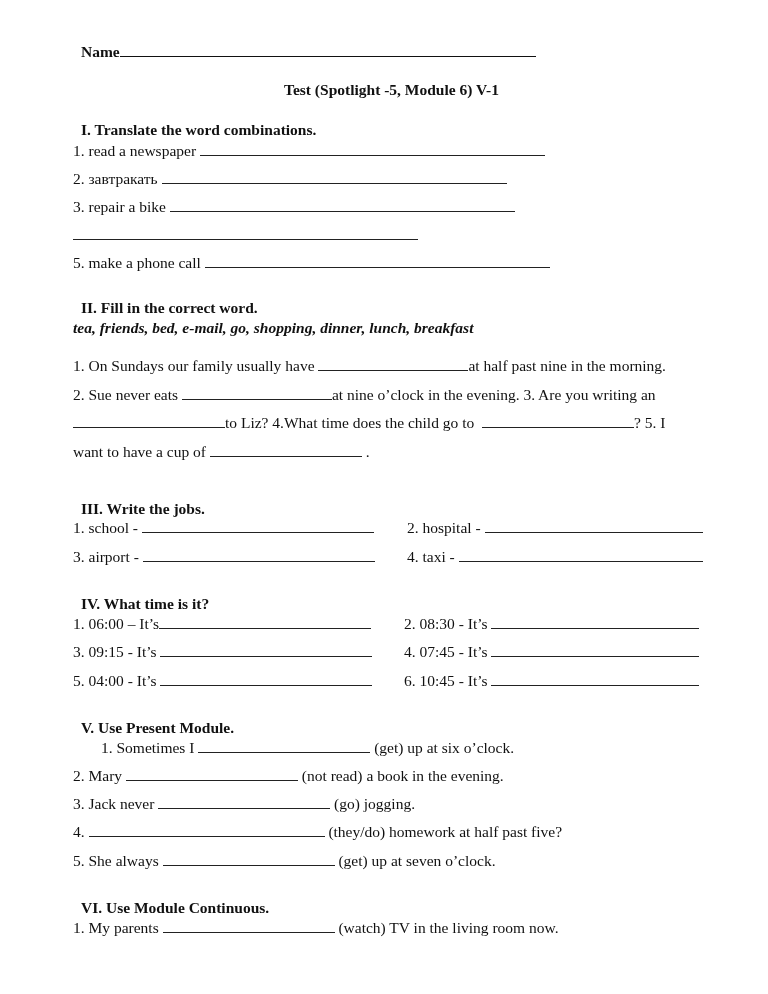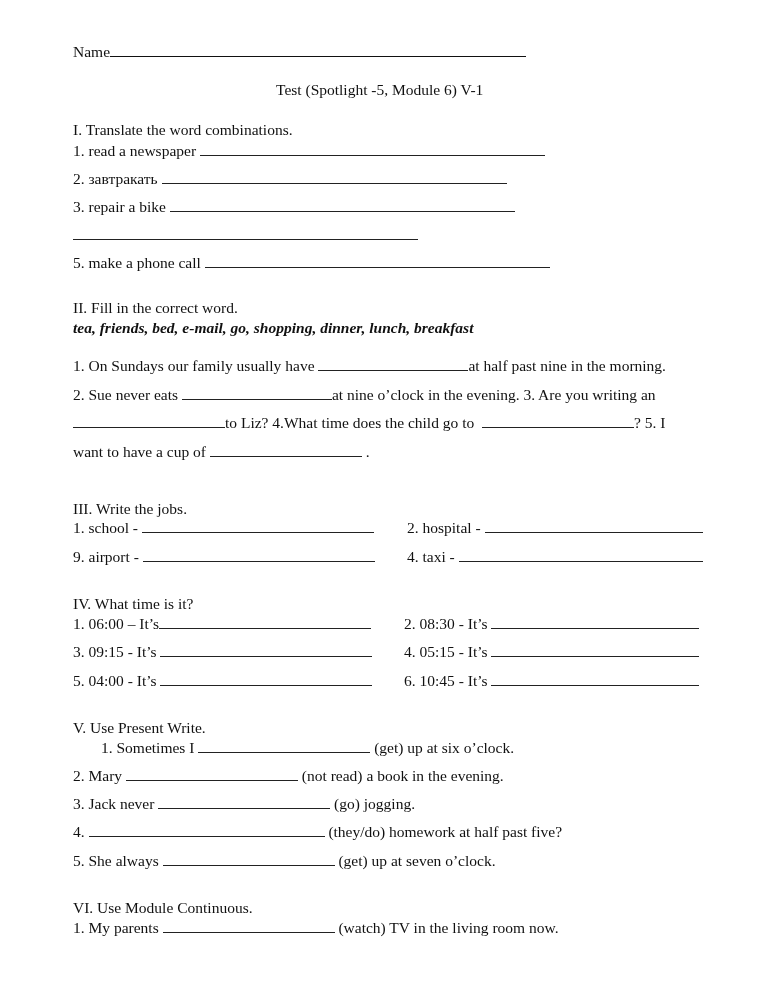--- a/index.html
+++ b/index.html
@@ -1,19 +1,19 @@
 <!DOCTYPE html>
 <html><head>
   <meta charset="utf-8">
   <style>
     html, body { margin: 0; padding: 0; background: #ffffff; }
     body { width: 768px; height: 994px; position: relative; overflow: hidden;
       font-family: "Liberation Serif", "DejaVu Serif", serif; color: #111; font-size: 15.5px; }
     .ab { position: absolute; white-space: nowrap; line-height: 1; }
-    .b { font-weight: normal; }
+    .b { font-weight: bold; margin-left: 8px; }
     .bi { font-weight: bold; font-style: italic; }
     .blank { display: inline-block; border-bottom: 1px solid #222; height: 13px; vertical-align: baseline; }
     .name-blank { border-bottom: 1.5px solid #111; }
   </style>
 </head>
 <body>
 
 <div class="ab b" style="left:73px;top:43px;">
   <span>Name</span><span class="blank name-blank" style="width:416px;"></span>
 </div>
@@ -29,32 +29,32 @@
 <div class="ab b" style="left:73px;top:300px;">II. Fill in the correct word.</div>
 <div class="ab bi" style="left:73px;top:320px;">tea, friends, bed, e-mail, go, shopping, dinner, lunch, breakfast</div>
 <div class="ab" style="left:73px;top:357px;"><span>1. On Sundays our family usually have</span> <span class="blank" style="width:150px;"></span><span>at half past nine in the morning.</span></div>
 <div class="ab" style="left:73px;top:386px;"><span>2. Sue never eats</span> <span class="blank" style="width:150px;"></span><span>at nine o’clock in the evening. 3. Are you writing an</span></div>
 <div class="ab" style="left:73px;top:414px;"><span class="blank" style="width:152px;"></span><span>to Liz? 4.What time does the child go to</span>&nbsp;&nbsp;<span class="blank" style="width:152px;"></span><span>? 5. I</span></div>
 <div class="ab" style="left:73px;top:443px;"><span>want to have a cup of</span> <span class="blank" style="width:152px;"></span> <span>.</span></div>
 
 <div class="ab b" style="left:73px;top:501px;">III. Write the jobs.</div>
 <div class="ab" style="left:73px;top:519px;"><span>1. school -</span> <span class="blank" style="width:232px;"></span></div>
 <div class="ab" style="left:407px;top:519px;"><span>2. hospital -</span> <span class="blank" style="width:218px;"></span></div>
-<div class="ab" style="left:73px;top:548px;"><span>9. airport -</span> <span class="blank" style="width:232px;"></span></div>
+<div class="ab" style="left:73px;top:548px;"><span>3. airport -</span> <span class="blank" style="width:232px;"></span></div>
 <div class="ab" style="left:407px;top:548px;"><span>4. taxi -</span> <span class="blank" style="width:244px;"></span></div>
 
 <div class="ab b" style="left:73px;top:596px;">IV. What time is it?</div>
 <div class="ab" style="left:73px;top:615px;"><span>1. 06:00 – It’s</span><span class="blank" style="width:212px;"></span></div>
 <div class="ab" style="left:404px;top:615px;"><span>2. 08:30 - It’s</span> <span class="blank" style="width:208px;"></span></div>
 <div class="ab" style="left:73px;top:643px;"><span>3. 09:15 - It’s</span> <span class="blank" style="width:212px;"></span></div>
-<div class="ab" style="left:404px;top:643px;"><span>4. 05:15 - It’s</span> <span class="blank" style="width:208px;"></span></div>
+<div class="ab" style="left:404px;top:643px;"><span>4. 07:45 - It’s</span> <span class="blank" style="width:208px;"></span></div>
 <div class="ab" style="left:73px;top:672px;"><span>5. 04:00 - It’s</span> <span class="blank" style="width:212px;"></span></div>
 <div class="ab" style="left:404px;top:672px;"><span>6. 10:45 - It’s</span> <span class="blank" style="width:208px;"></span></div>
 
-<div class="ab b" style="left:73px;top:720px;">V. Use Present Write.</div>
+<div class="ab b" style="left:73px;top:720px;">V. Use Present Module.</div>
 <div class="ab" style="left:73px;top:739px;margin-left:28px;"><span>1.  Sometimes I</span> <span class="blank" style="width:172px;"></span> <span>(get) up at six o’clock.</span></div>
 <div class="ab" style="left:73px;top:767px;"><span>2. Mary</span> <span class="blank" style="width:172px;"></span> <span>(not read) a book in the evening.</span></div>
 <div class="ab" style="left:73px;top:795px;"><span>3. Jack never</span> <span class="blank" style="width:172px;"></span> <span>(go) jogging.</span></div>
 <div class="ab" style="left:73px;top:823px;"><span>4.</span> <span class="blank" style="width:236px;"></span> <span>(they/do) homework at half past five?</span></div>
 <div class="ab" style="left:73px;top:852px;"><span>5. She always</span> <span class="blank" style="width:172px;"></span> <span>(get) up at seven o’clock.</span></div>
 
 <div class="ab b" style="left:73px;top:900px;">VI. Use Module Continuous.</div>
 <div class="ab" style="left:73px;top:919px;"><span>1. My parents</span> <span class="blank" style="width:172px;"></span> <span>(watch) TV in the living room now.</span></div>
 
 </body></html>

